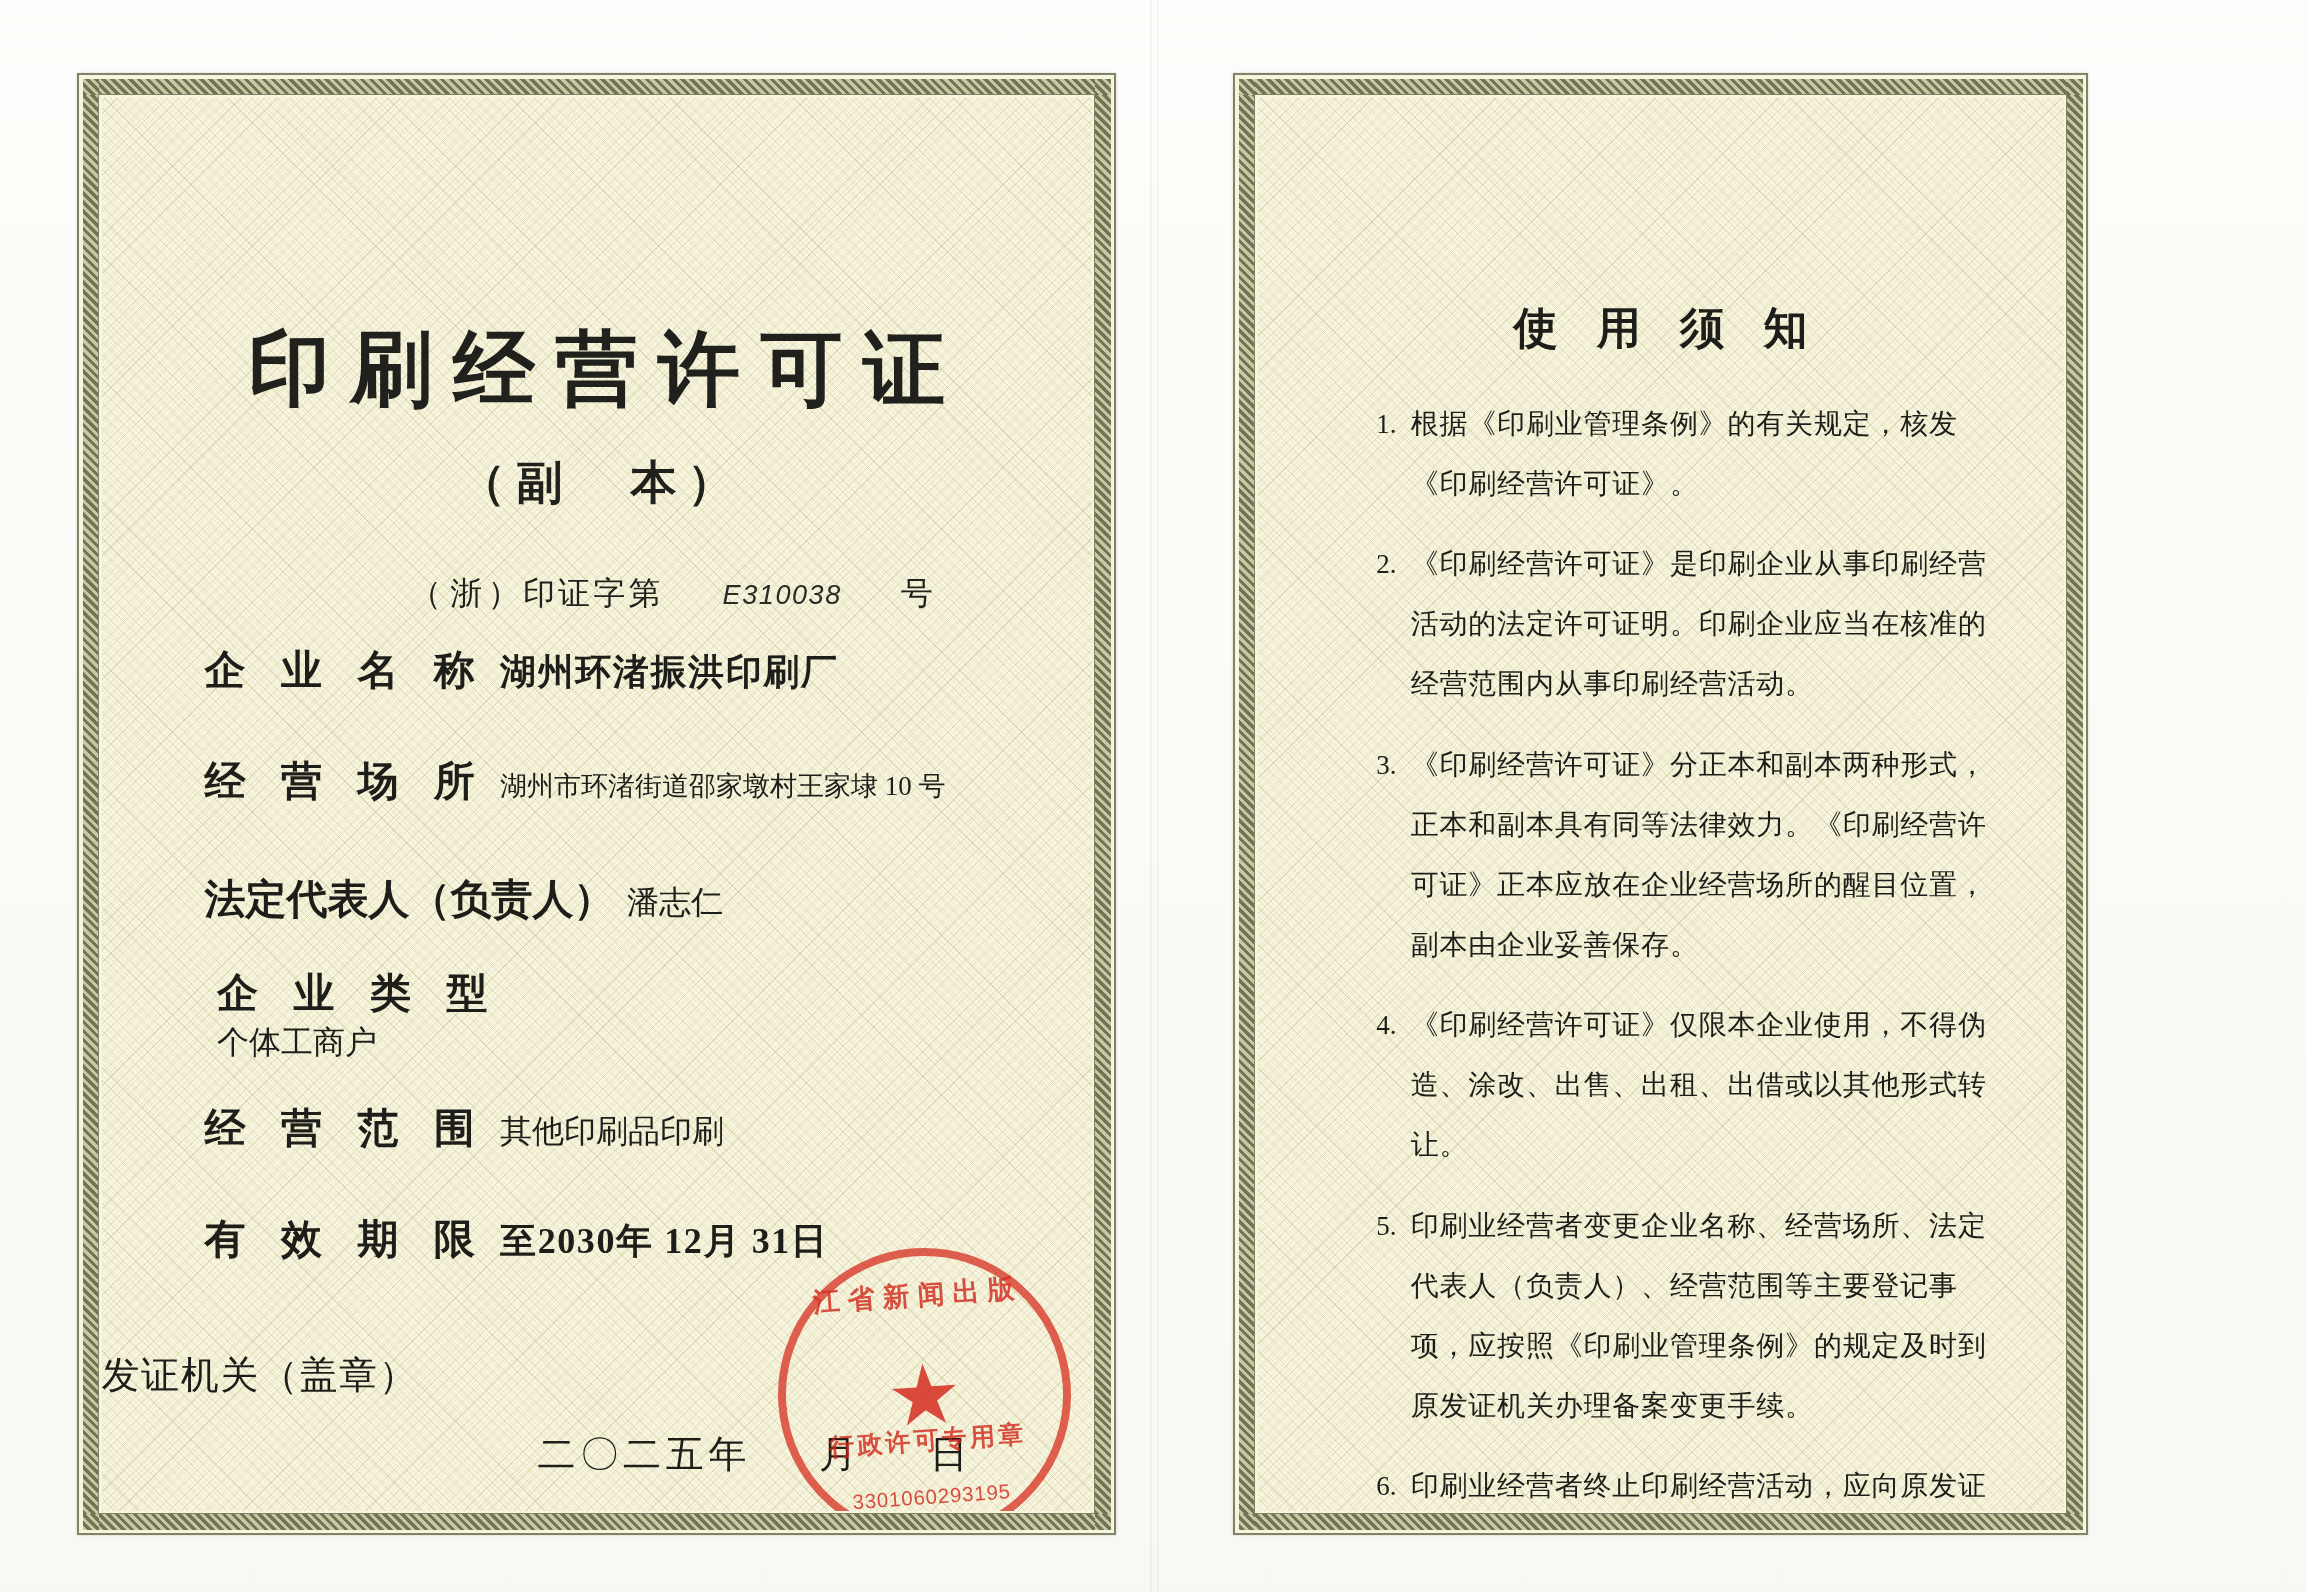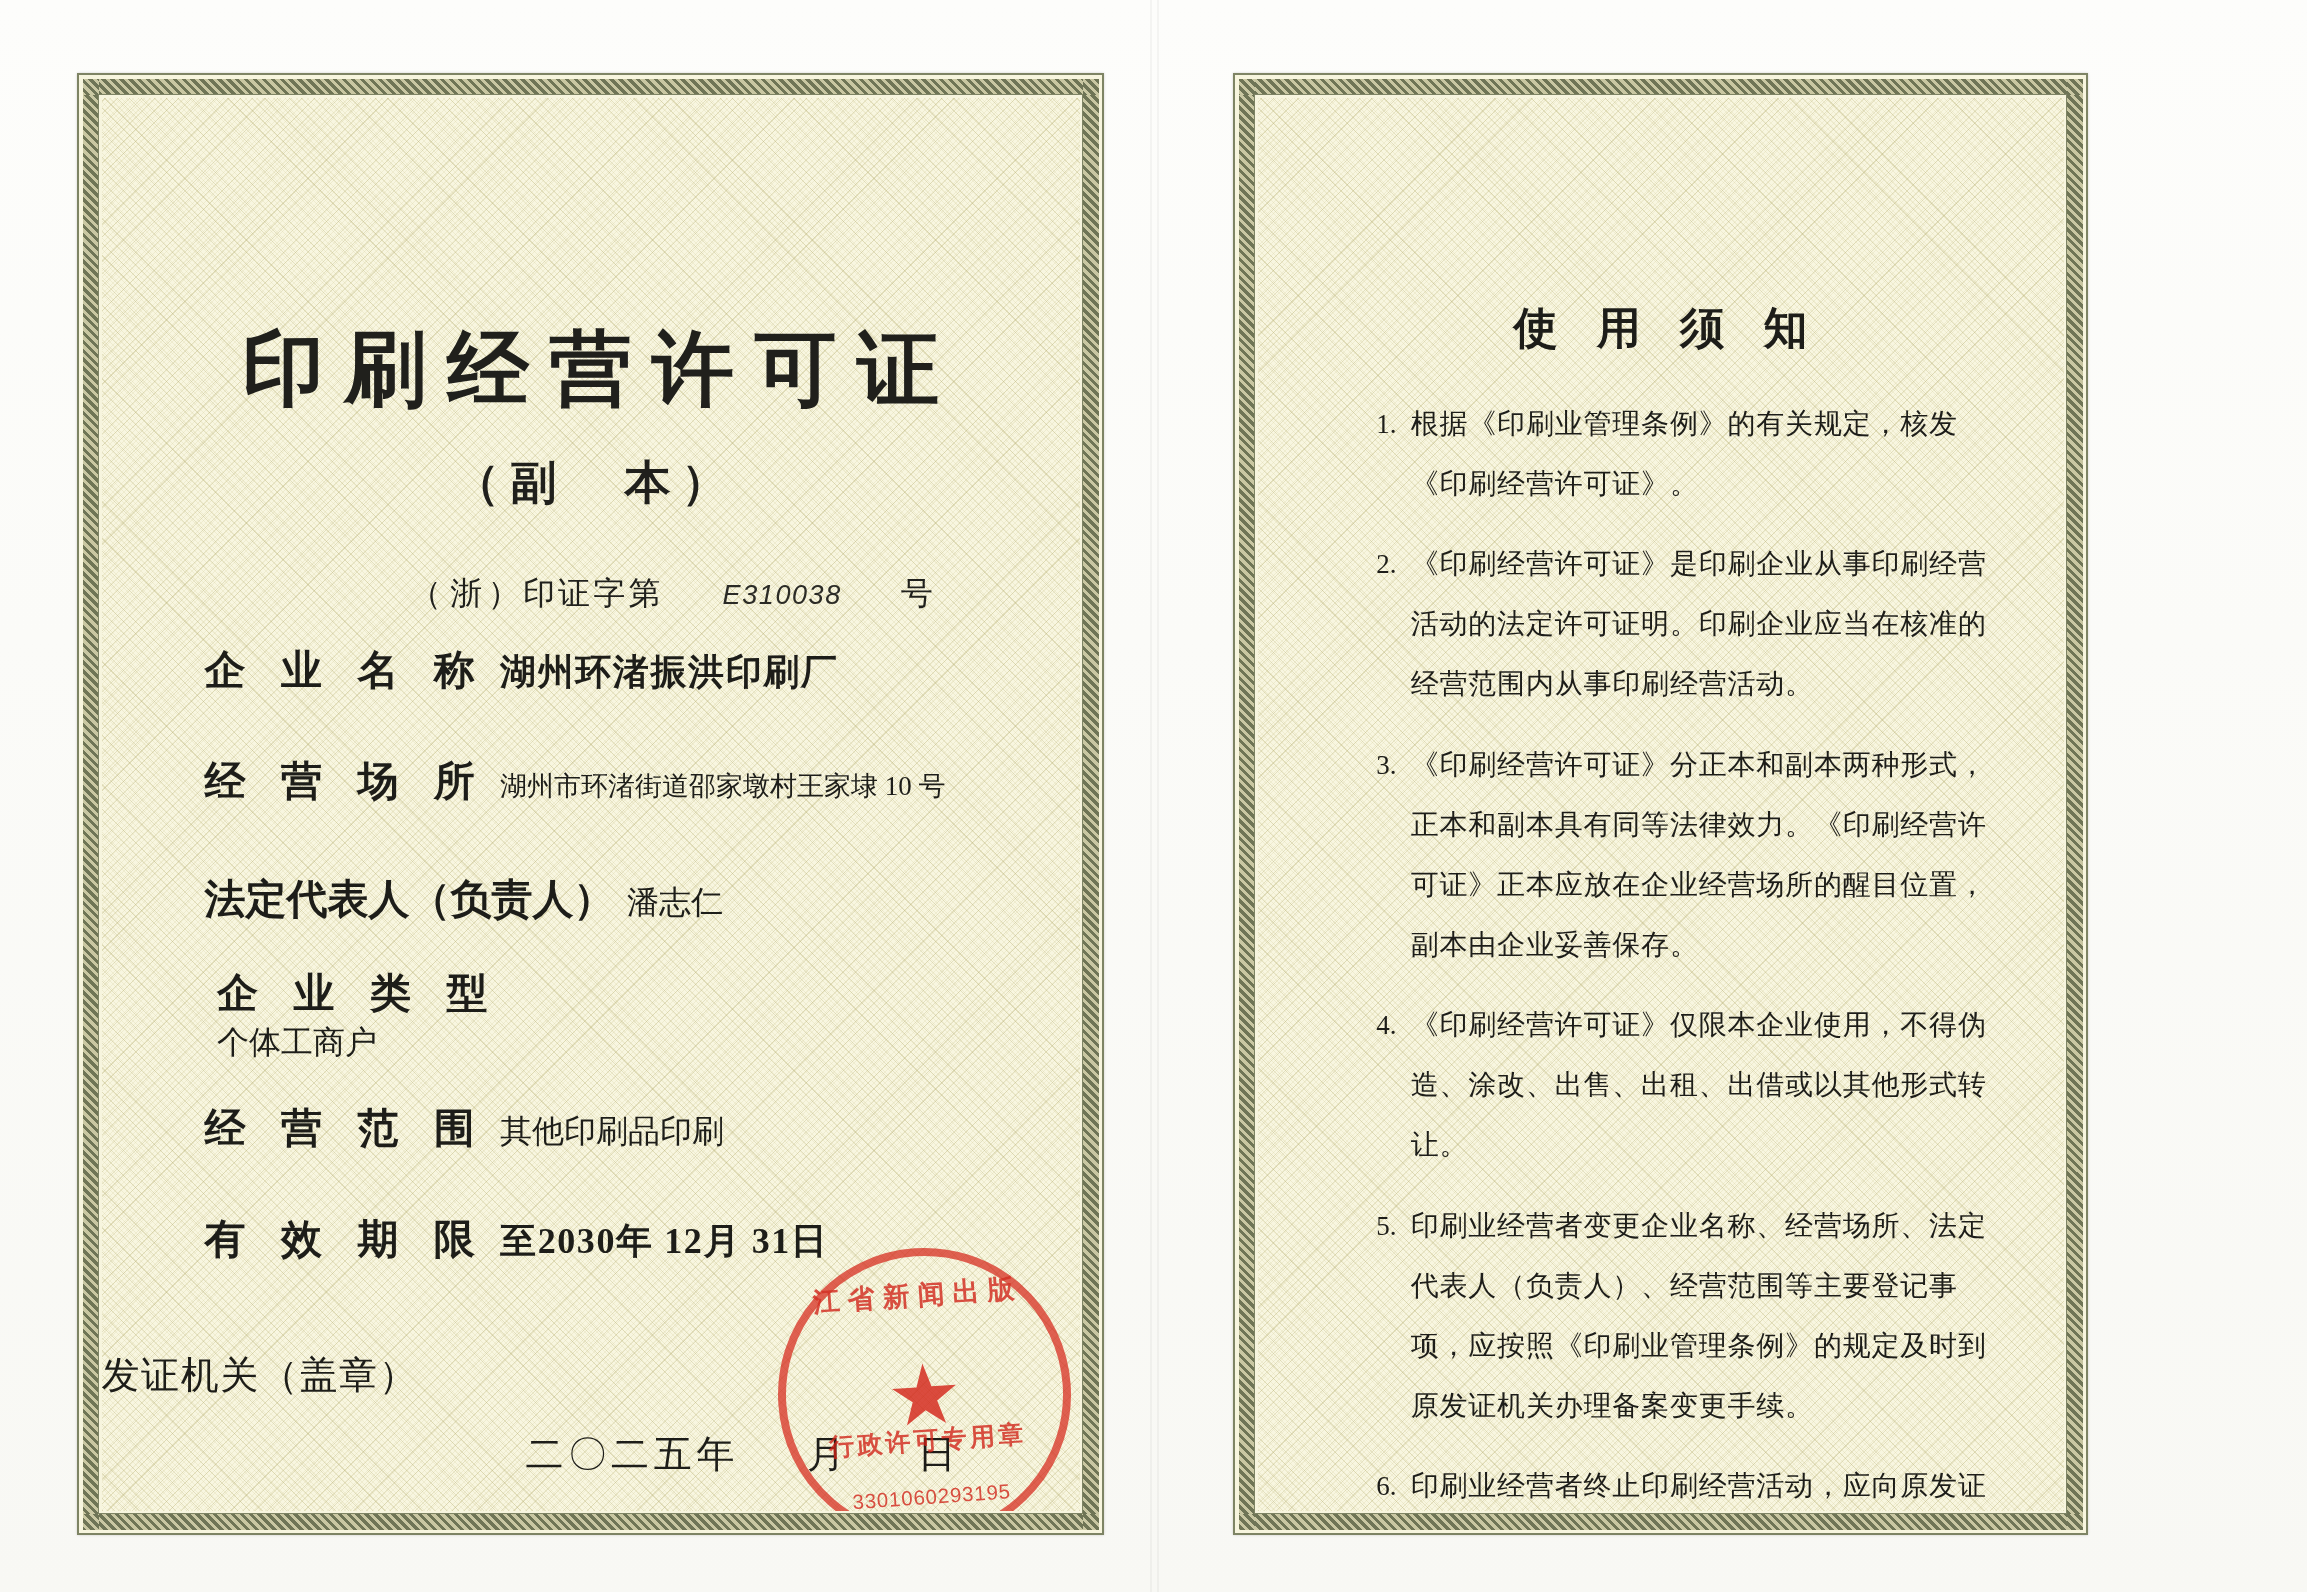--- a/index.html
+++ b/index.html
@@ -64,21 +64,21 @@
       repeating-linear-gradient(45deg, rgba(206,199,146,0.22) 0 0.8px, transparent 0.8px 4px),
       repeating-linear-gradient(-45deg, rgba(206,199,146,0.22) 0 0.8px, transparent 0.8px 4px);
   }
   .content {
     position: absolute;
     inset: 24.5px;
     overflow: hidden;
   }
 
   
-  #left-page { left: 77px; top: 73px; width: 1027px; height: 1462px; }
+  #left-page { left: 77px; top: 73px; width: 1027px; height: 1462px; padding-left: 12px; }
 
   .cert-title {
     position: absolute;
     top: 217px;
     left: 0; right: 0;
     text-align: center;
     font-size: 82px;
     letter-spacing: 20.5px;
     text-indent: 20.5px;
     color: #20201c;

